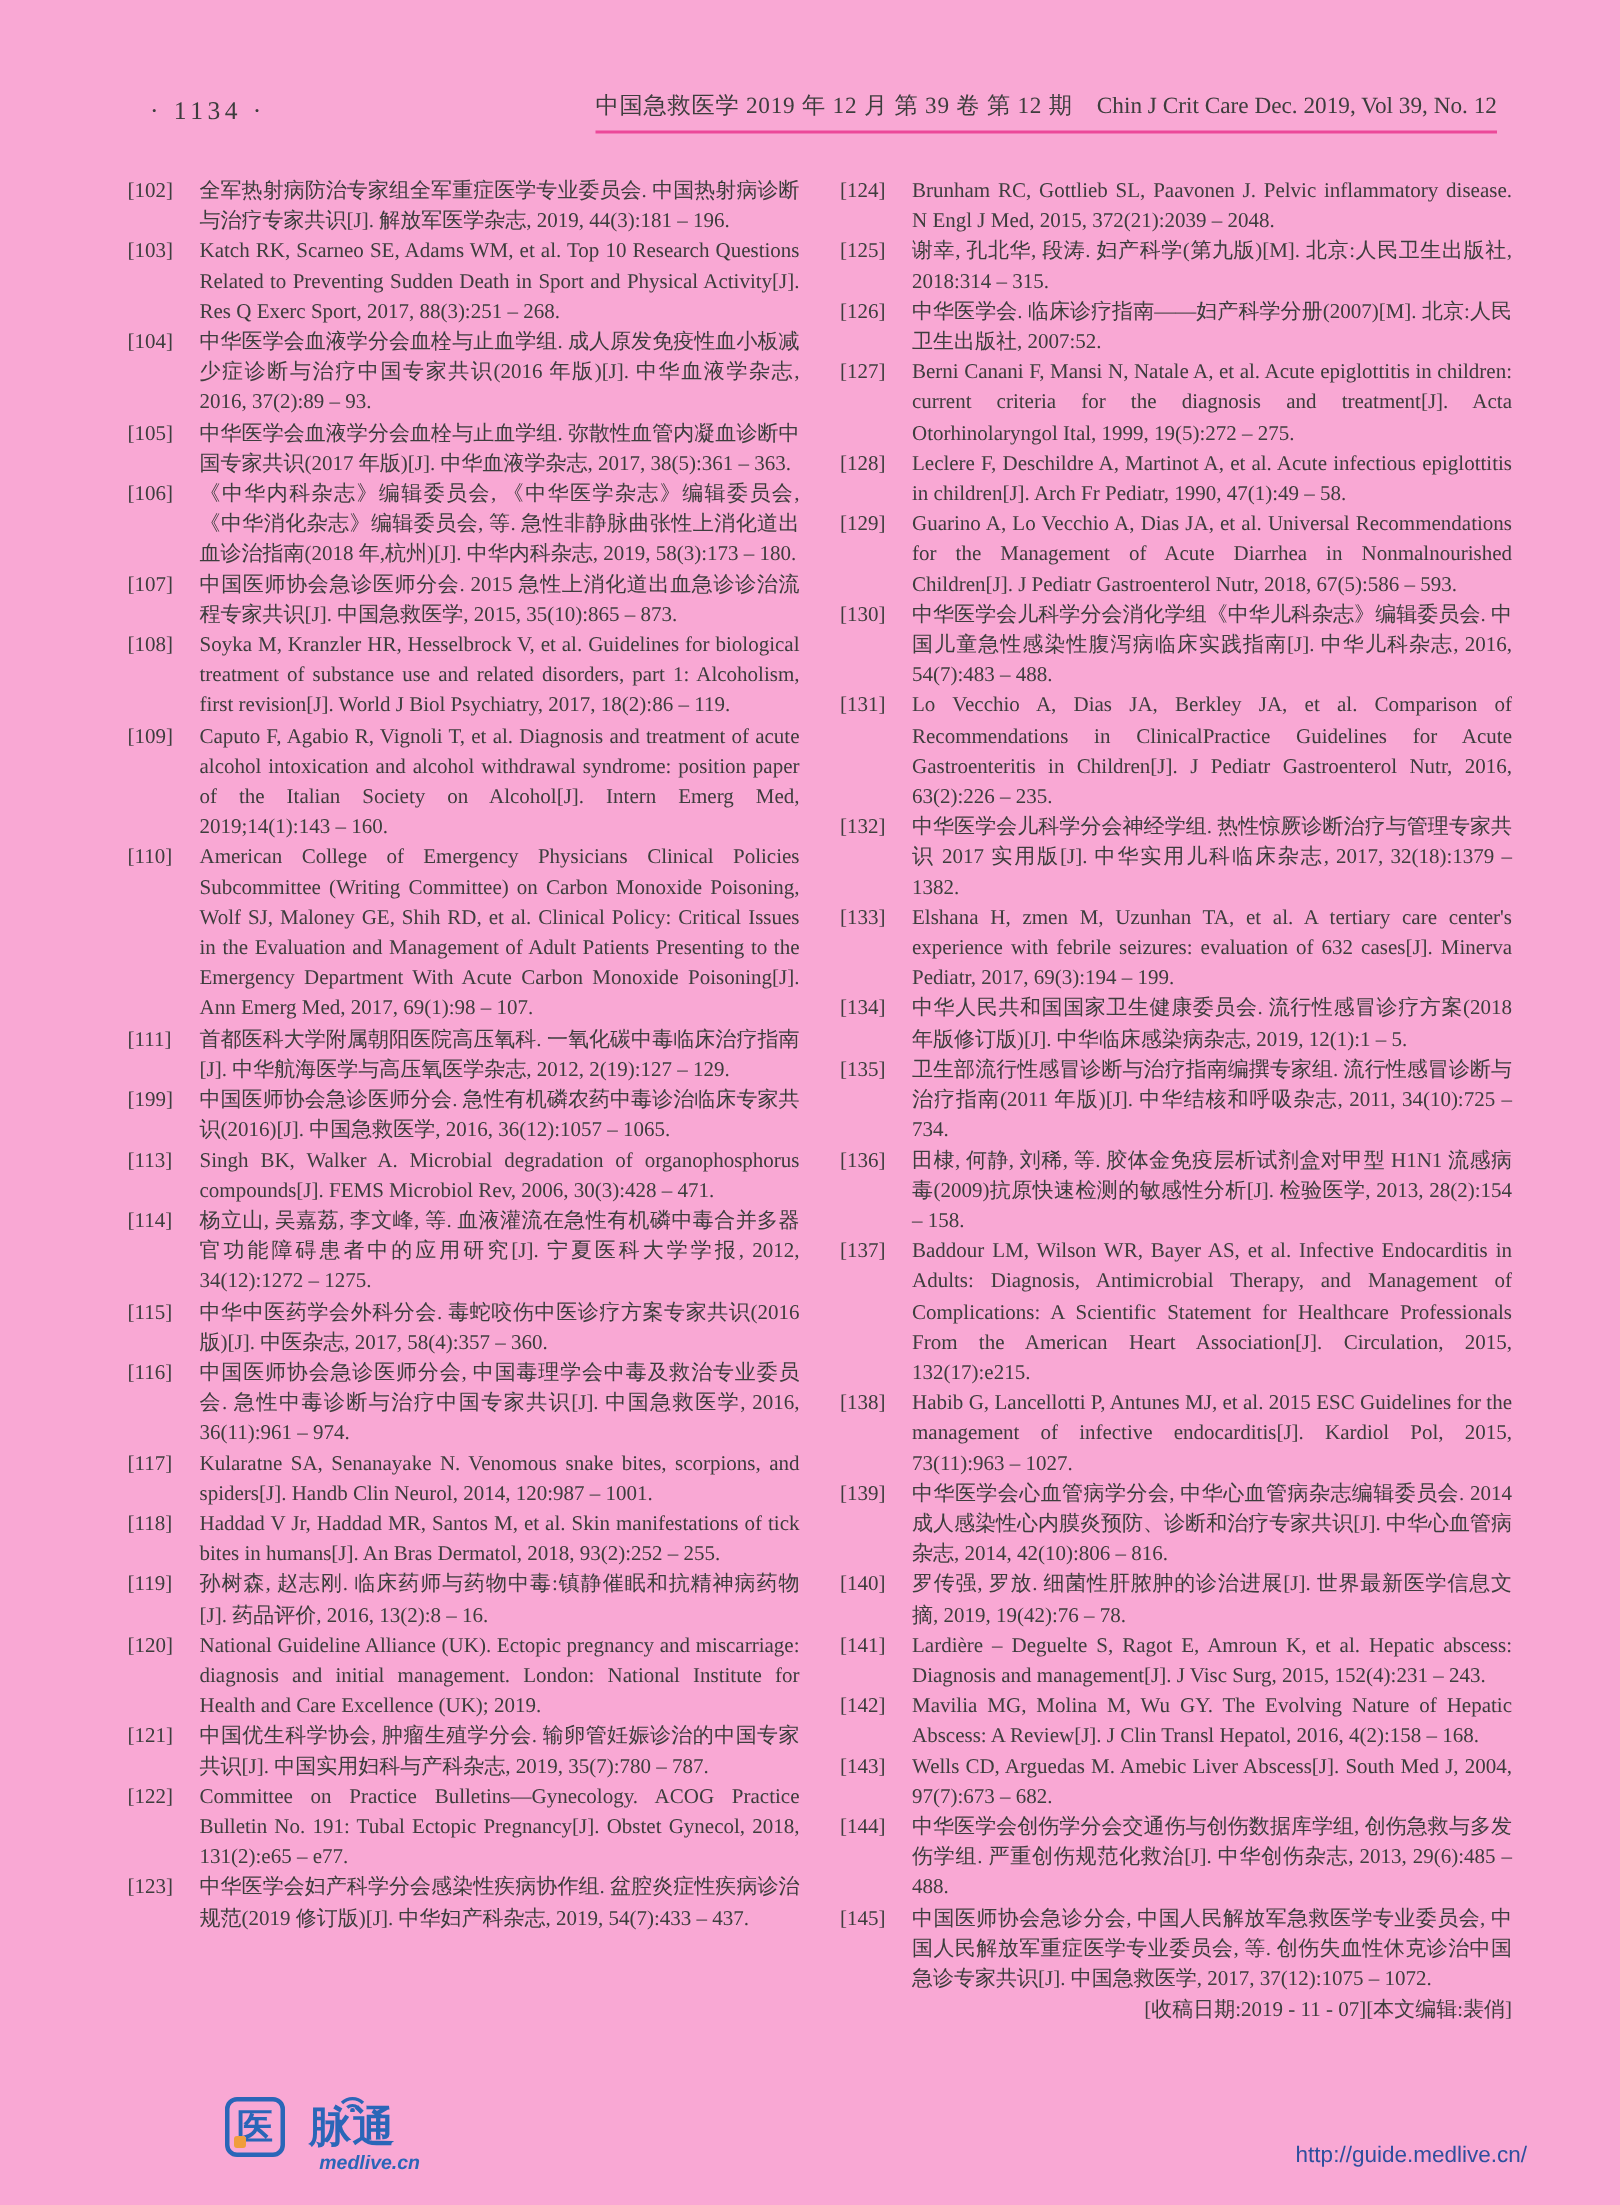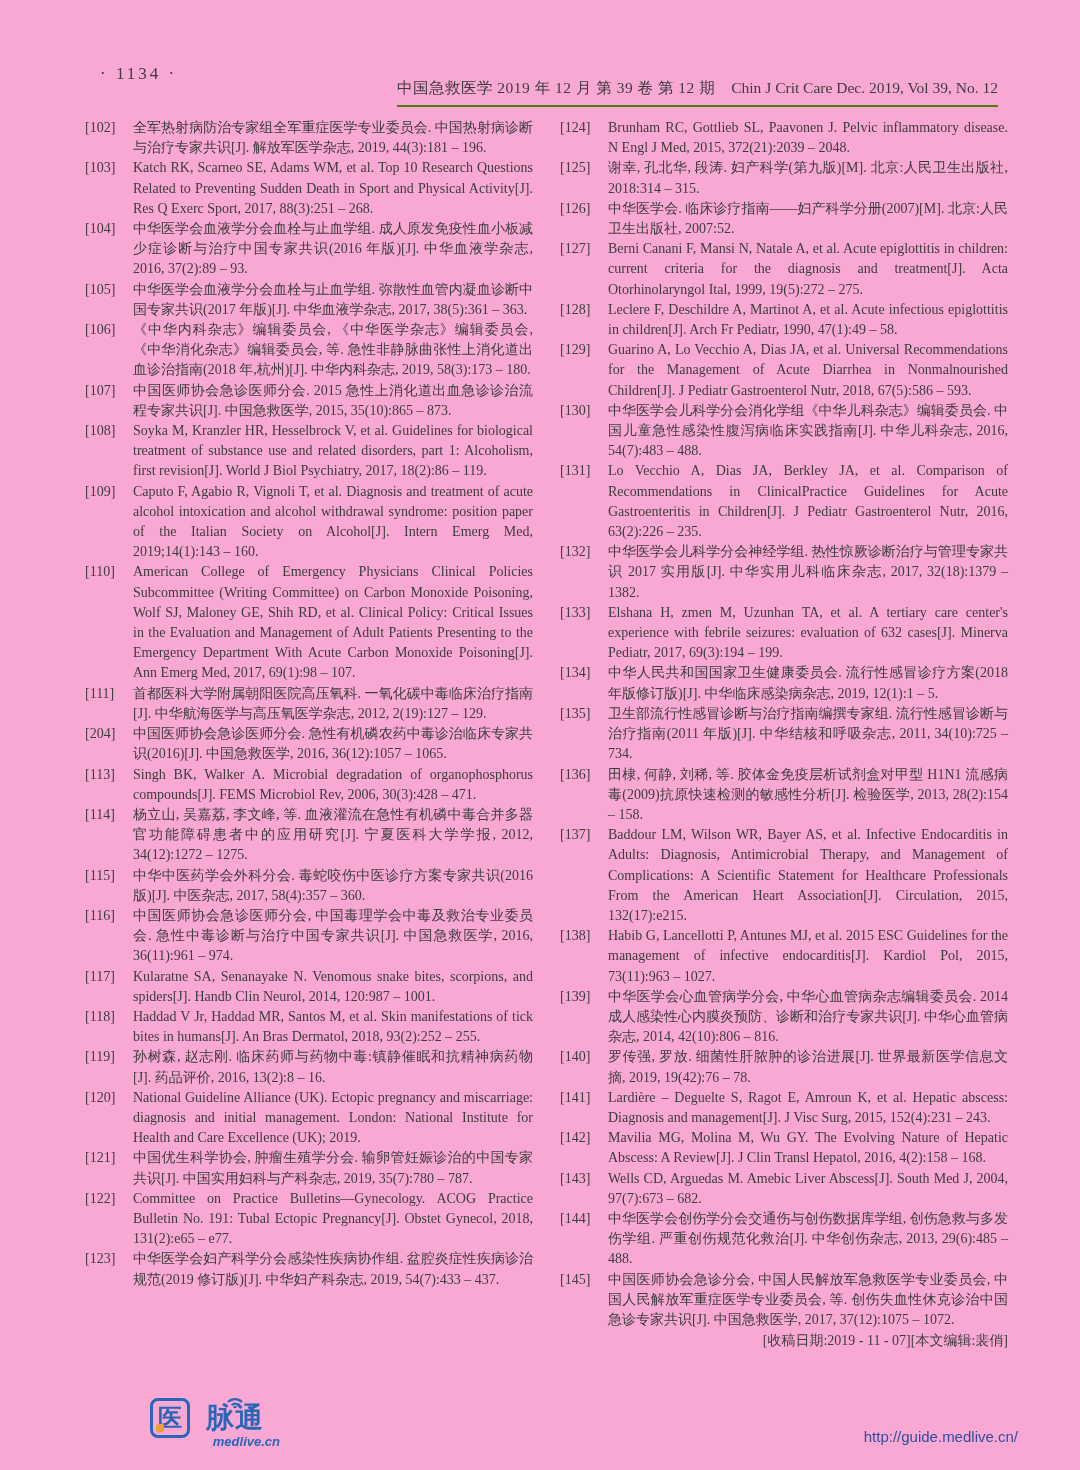--- a/index.html
+++ b/index.html
@@ -1,22 +1,22 @@
 <!DOCTYPE html>
 <html><head>
 <meta charset="utf-8">
 <style>
   html,body{margin:0;padding:0;background:#ffffff;}
   .page{position:relative;width:1080px;height:1470px;background:#f9a8d4;color:#3d3d3d;
         font-family:"Liberation Serif","DejaVu Serif",serif;overflow:hidden;}
 
   
   .page-num{position:absolute;top:64px;left:100px;font-size:17px;letter-spacing:3px;}
-  .journal-head{position:absolute;top:78px;right:82px;padding-bottom:6px;
-                border-bottom:2px solid #4d7c0f;font-size:15.5px;white-space:nowrap;}
+  .journal-head{position:absolute;top:60px;right:82px;padding-bottom:6px;
+                border-bottom:2px solid #ec4899;font-size:15.5px;white-space:nowrap;}
   .journal-head .cn{letter-spacing:0.5px;}
   .journal-head .en{margin-left:16px;}
 
   
   .columns{position:absolute;top:118px;left:85px;width:923px;display:flex;gap:27px;}
   .col{width:448px;}
   .ref{display:flex;font-size:14px;line-height:20.2px;}
   .ref-id{flex:none;width:48px;text-align:left;}
   .ref-text{flex:1;text-align:justify;}
   .received{font-size:14px;line-height:20.2px;text-align:right;margin-top:1px;}
@@ -94,21 +94,21 @@
       <span class="ref-id">[110]</span>
       <span class="ref-text">American College of Emergency Physicians Clinical Policies Subcommittee (Writing Committee) on Carbon Monoxide Poisoning, Wolf SJ, Maloney GE, Shih RD, et al. Clinical Policy: Critical Issues in the Evaluation and Management of Adult Patients Presenting to the Emergency Department With Acute Carbon Monoxide Poisoning[J]. Ann Emerg Med, 2017, 69(1):98 – 107.</span>
     </div>
 
     <div class="ref">
       <span class="ref-id">[111]</span>
       <span class="ref-text">首都医科大学附属朝阳医院高压氧科. 一氧化碳中毒临床治疗指南[J]. 中华航海医学与高压氧医学杂志, 2012, 2(19):127 – 129.</span>
     </div>
 
     <div class="ref">
-      <span class="ref-id">[204]</span>
+      <span class="ref-id">[199]</span>
       <span class="ref-text">中国医师协会急诊医师分会. 急性有机磷农药中毒诊治临床专家共识(2016)[J]. 中国急救医学, 2016, 36(12):1057 – 1065.</span>
     </div>
 
     <div class="ref">
       <span class="ref-id">[113]</span>
       <span class="ref-text">Singh BK, Walker A. Microbial degradation of organophosphorus compounds[J]. FEMS Microbiol Rev, 2006, 30(3):428 – 471.</span>
     </div>
 
     <div class="ref">
       <span class="ref-id">[114]</span>

